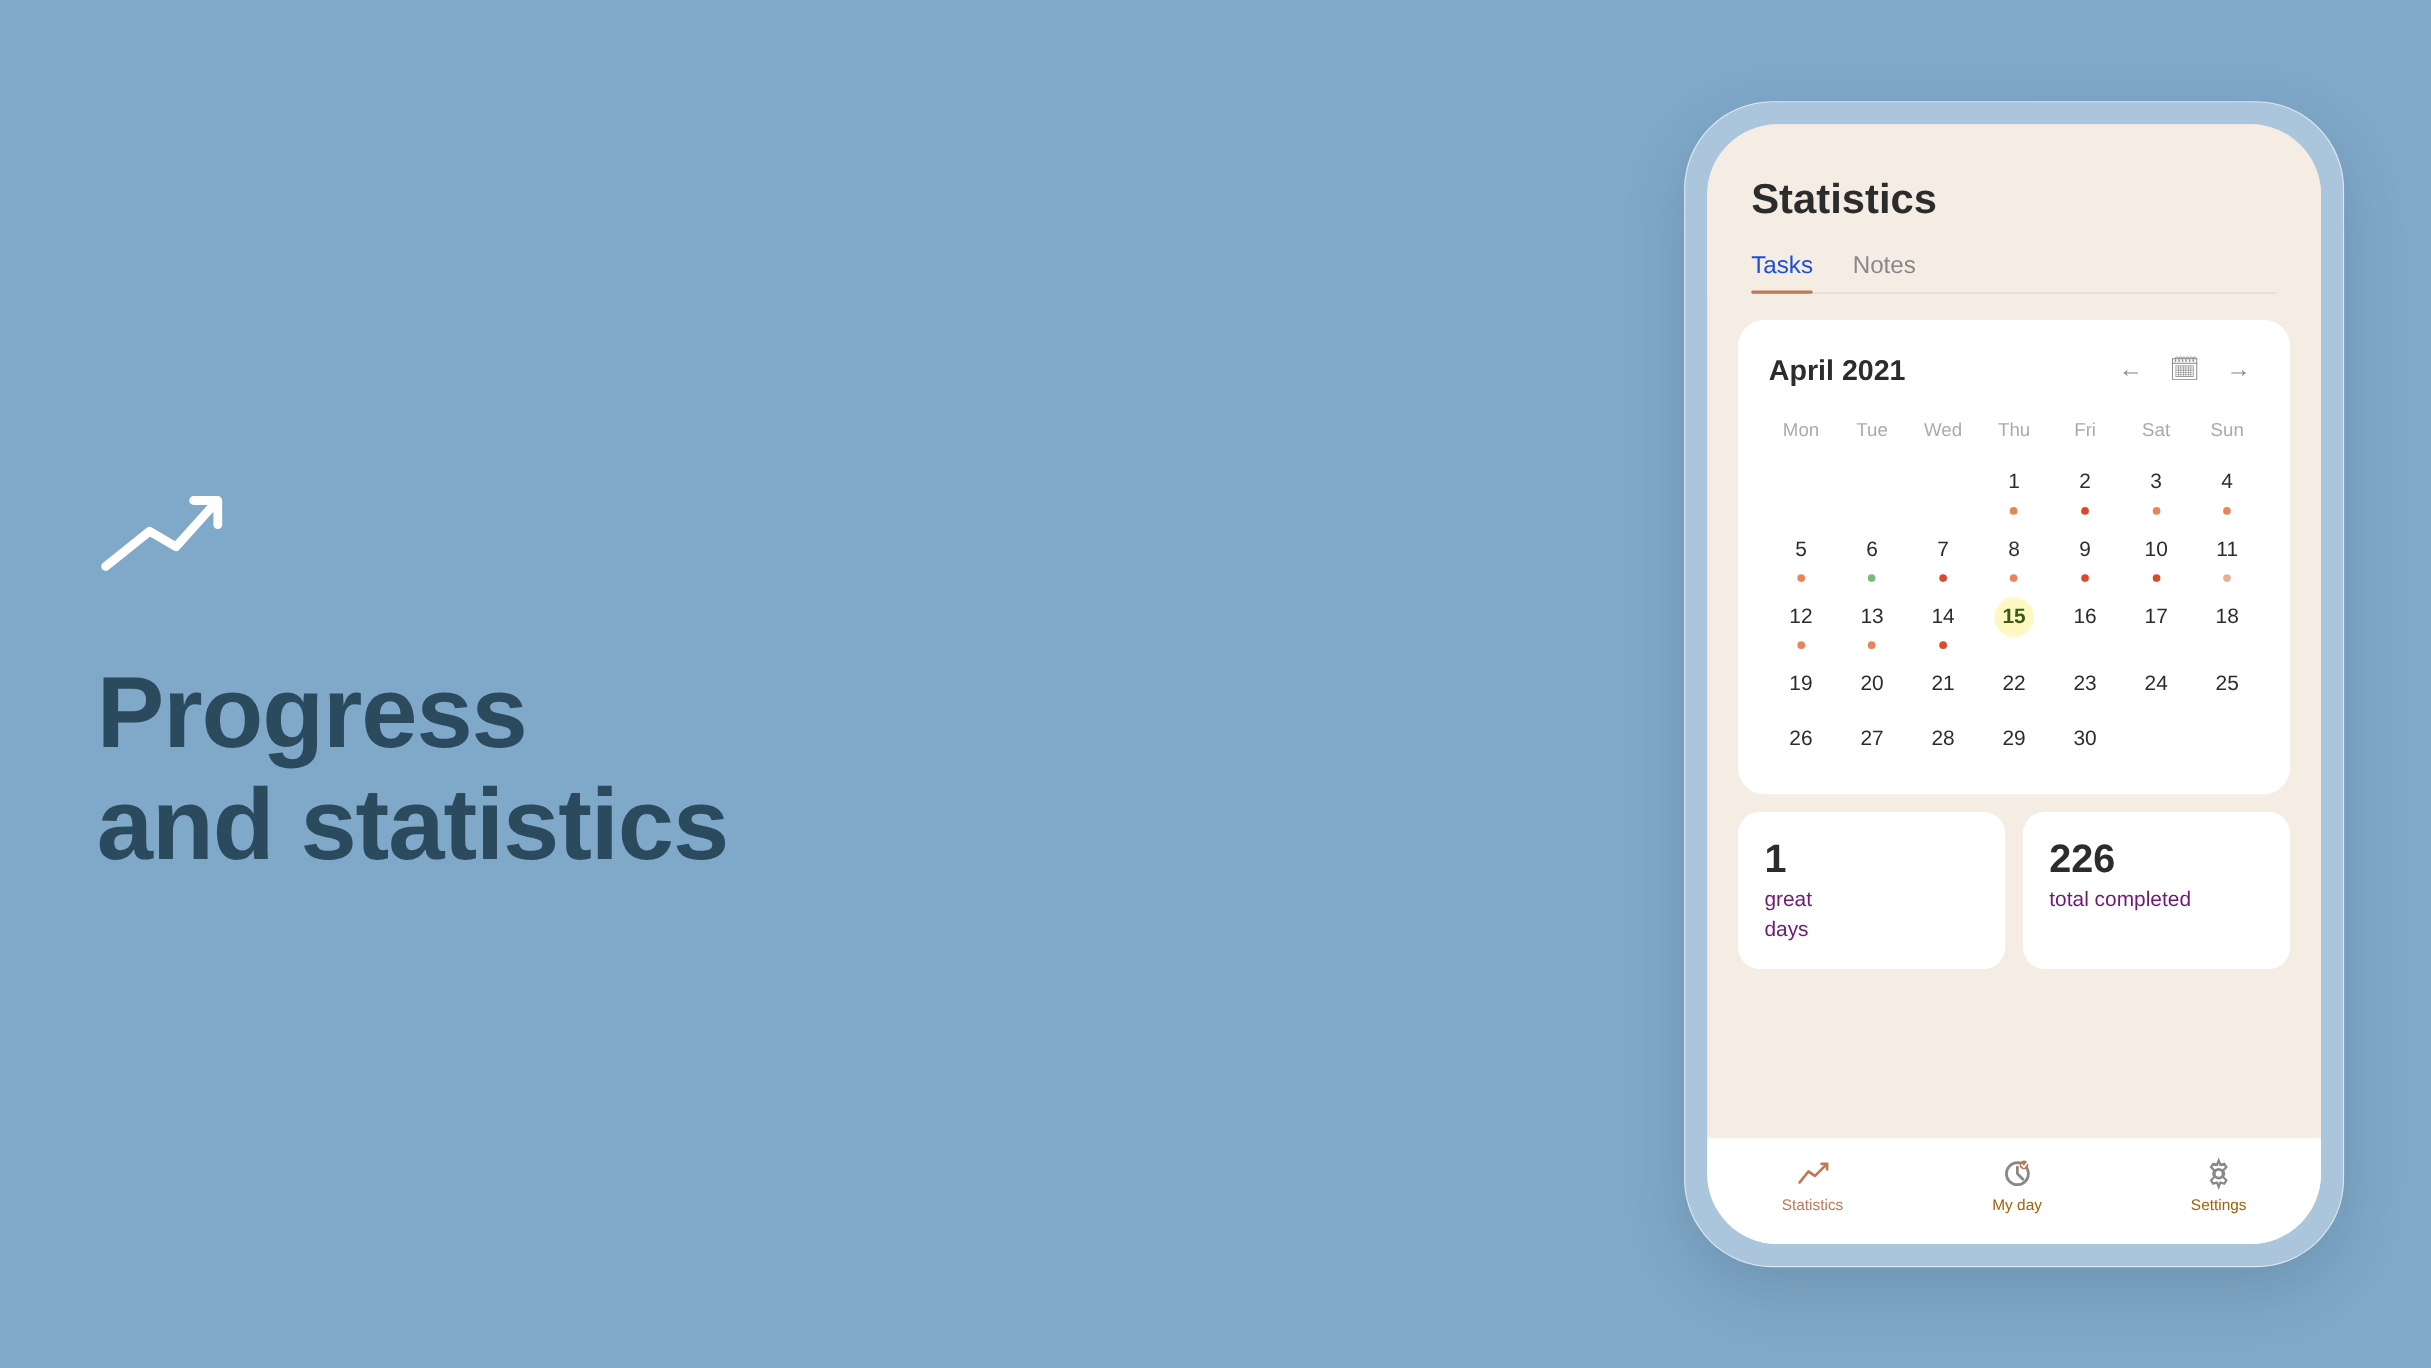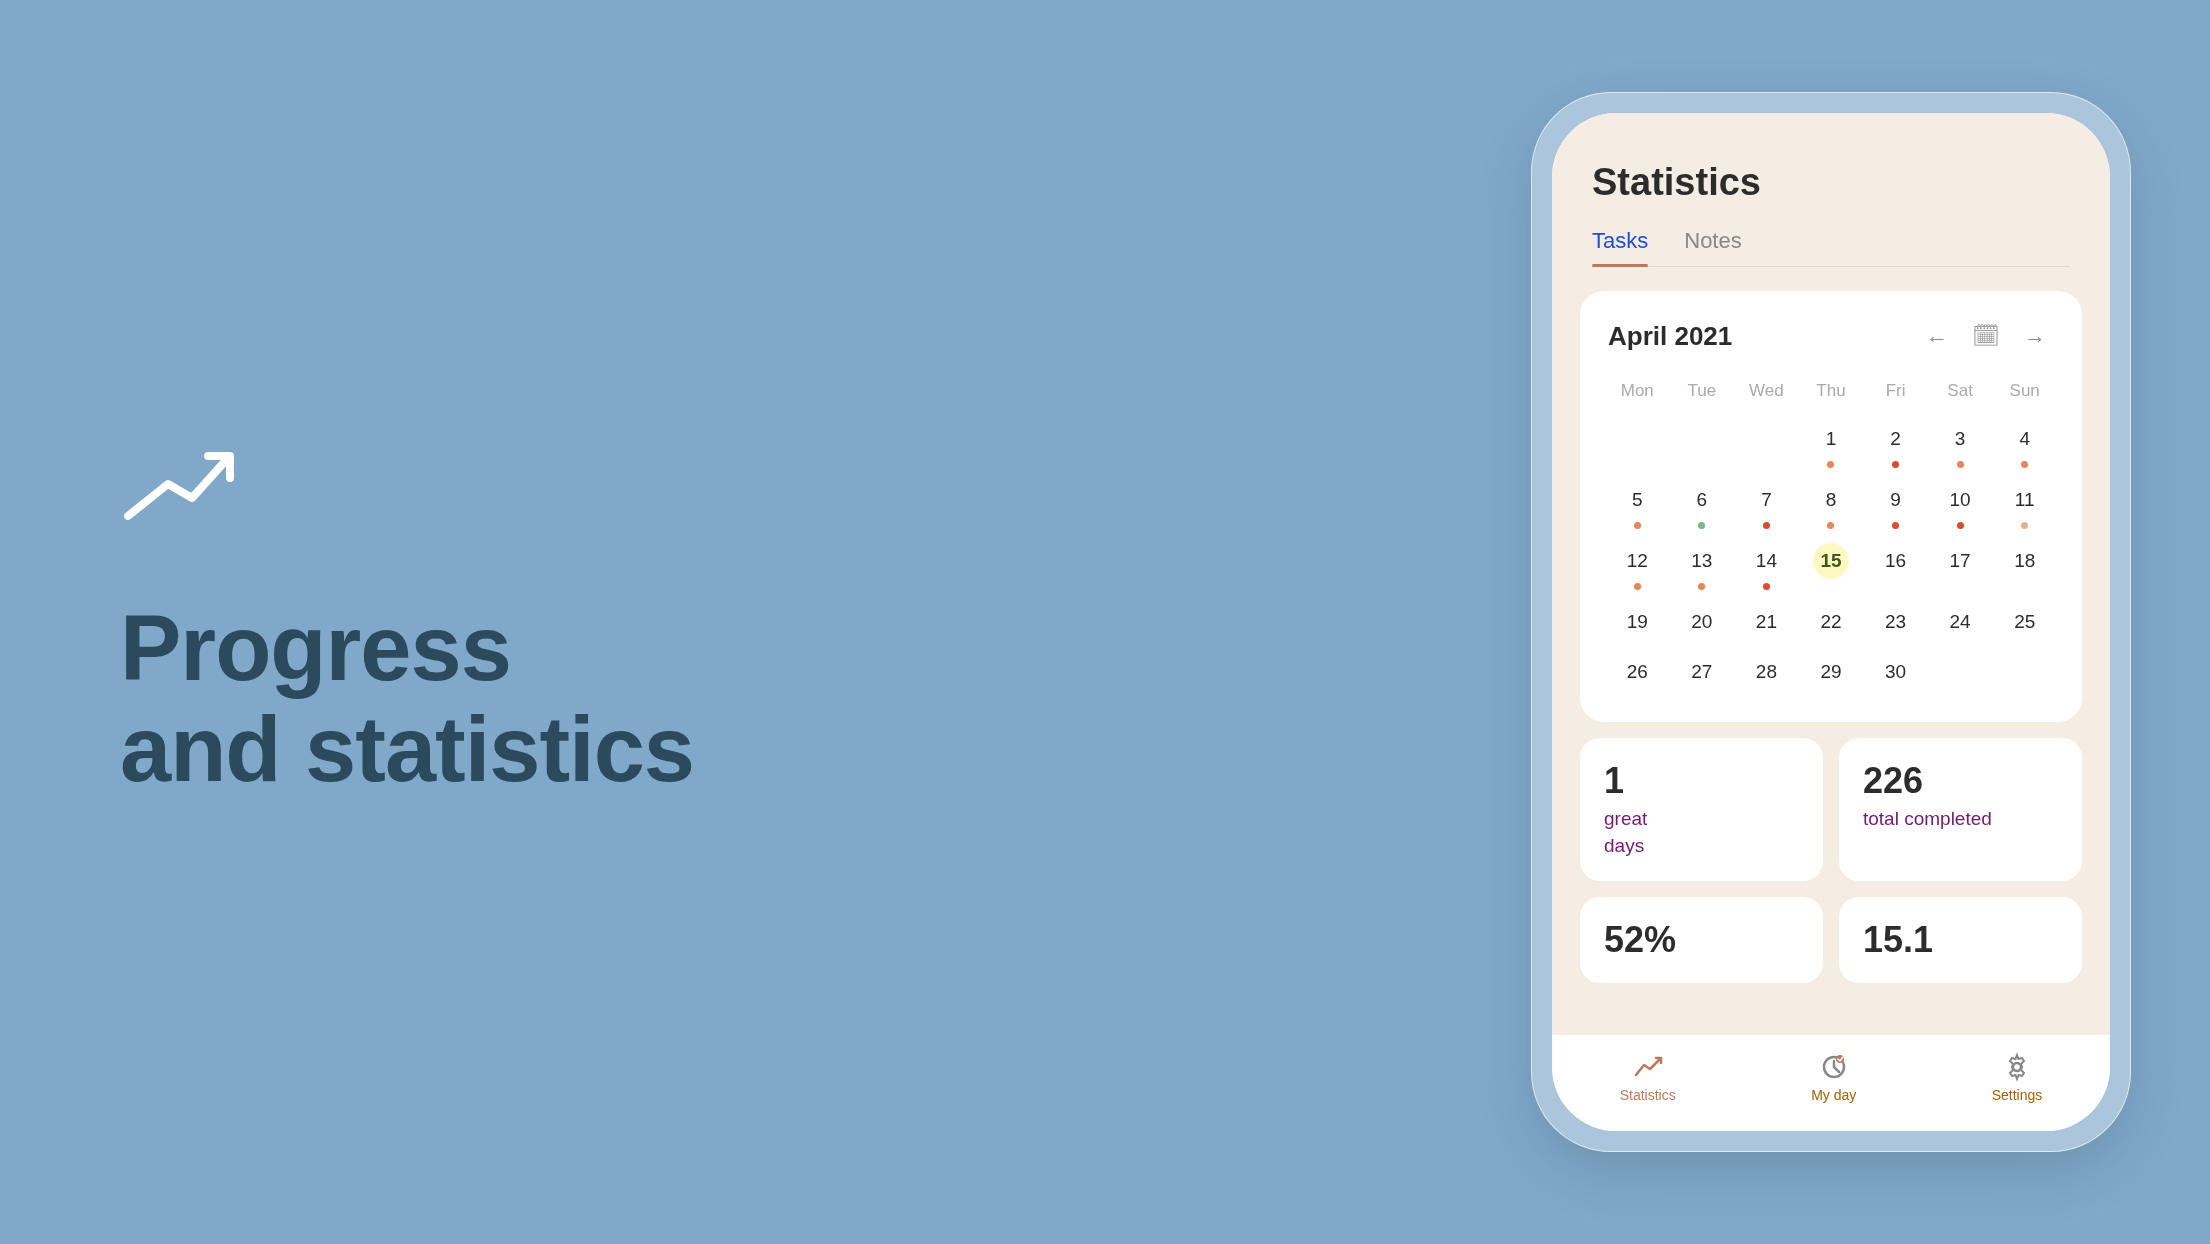--- a/index.html
+++ b/index.html
@@ -16,21 +16,21 @@
     
     .left-section {
       position: absolute;
       left: 0;
       top: 0;
       width: 900px;
       height: 100%;
       display: flex;
       flex-direction: column;
       justify-content: center;
-      padding-left: 120px;
+      padding-left: 88px;
     }
 
     .trend-icon {
       margin-bottom: 60px;
     }
 
     .trend-icon svg {
       width: 120px;
       height: 90px;
     }
@@ -476,28 +476,20 @@
             <div class="stat-label">
               <span>great</span><br><span>days</span>
             </div>
           </div>
           <div class="stat-card">
             <div class="stat-number">226</div>
             <div class="stat-label">total completed</div>
           </div>
         </div>
 
-        <div class="bottom-stats-row">
-          <div class="bottom-stat-card">
-            <div class="bottom-stat-number">52%</div>
-          </div>
-          <div class="bottom-stat-card">
-            <div class="bottom-stat-number">15.1</div>
-          </div>
-        </div>
 
       </div>
 
       <div class="bottom-nav">
         <div class="nav-item active">
           <svg class="nav-svg" viewBox="0 0 32 32" fill="none">
             <polyline points="4,24 12,14 18,18 28,8" stroke="#c0785a" stroke-width="2.5" stroke-linecap="round" stroke-linejoin="round"></polyline>
             <polyline points="24,7 29,7 29,12" stroke="#c0785a" stroke-width="2.5" stroke-linecap="round" stroke-linejoin="round"></polyline>
           </svg>
           <span class="nav-label">Statistics</span>

